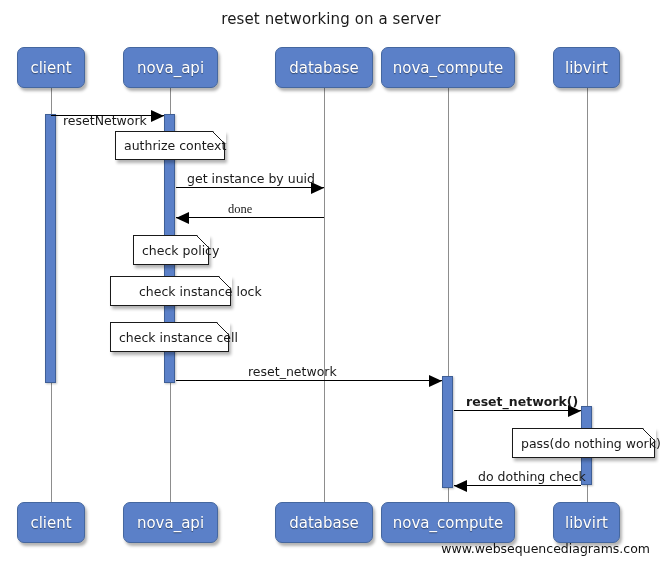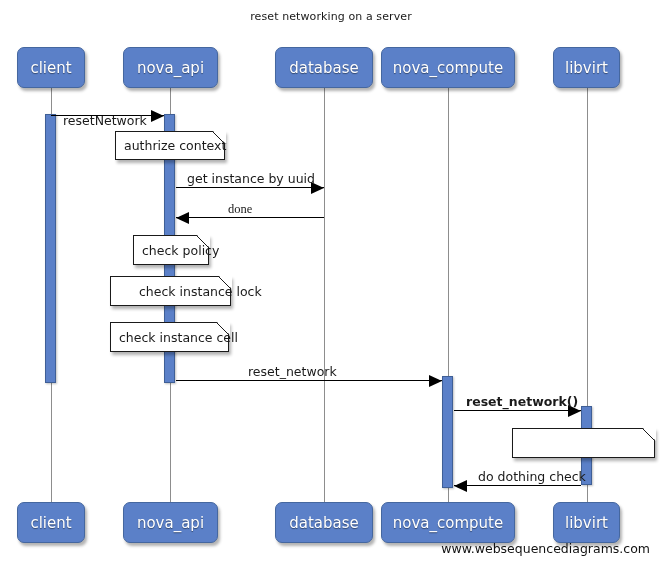--- a/index.html
+++ b/index.html
@@ -17,21 +17,21 @@
     background: #ffffff;
     overflow: hidden;
   }
   
   .diagram-title {
     position: absolute;
     left: 0;
     top: 10px;
     width: 662px;
     text-align: center;
-    font-size: 11px;
+    font-size: 15px;
     color: #1a1a1a;
     letter-spacing: 0.1px;
   }
   
   .footer-credit {
     position: absolute;
     right: 12px;
     bottom: 8px;
     font-size: 12.5px;
     color: #111111;
@@ -184,20 +184,21 @@
         <span>check instance lock</span>
         <span class="fold-cover"></span>
         <span class="fold" style="background: linear-gradient(to left bottom, transparent 49.5%, rgb(26, 26, 26) 49.5%, rgb(26, 26, 26) 52%, transparent 52%) transparent; border-width: initial; border-style: none; border-color: initial; width: 13px; height: 13px; top: -1px; right: -1px; box-sizing: border-box;"></span>
       </div>
       <div class="note" style="left: 110px; top: 322px; width: 119px; height: 30px;">
         <span>check instance cell</span>
         <span class="fold-cover"></span>
         <span class="fold" style="background: linear-gradient(to left bottom, transparent 49.5%, rgb(26, 26, 26) 49.5%, rgb(26, 26, 26) 52%, transparent 52%) transparent; border-width: initial; border-style: none; border-color: initial; width: 13px; height: 13px; top: -1px; right: -1px; box-sizing: border-box;"></span>
       </div>
       <div class="note" style="left: 512px; top: 428px; width: 143px; height: 30px;">
+        <span>pass(do nothing work)</span>
         <span class="fold-cover"></span>
         <span class="fold" style="background: linear-gradient(to left bottom, transparent 49.5%, rgb(26, 26, 26) 49.5%, rgb(26, 26, 26) 52%, transparent 52%) transparent; border-width: initial; border-style: none; border-color: initial; width: 13px; height: 13px; top: -1px; right: -1px; box-sizing: border-box;"></span>
       </div>
     </div>
   <div id="participants-top-layer">
       <div class="participant" style="left: 17px; top: 47px; width: 68px; height: 41px;">client</div>
       <div class="participant" style="left: 123px; top: 47px; width: 95px; height: 41px;">nova_api</div>
       <div class="participant" style="left: 275px; top: 47px; width: 98px; height: 41px;">database</div>
       <div class="participant" style="left: 381px; top: 47px; width: 134px; height: 41px;">nova_compute</div>
       <div class="participant" style="left: 553px; top: 47px; width: 67px; height: 41px;">libvirt</div>

